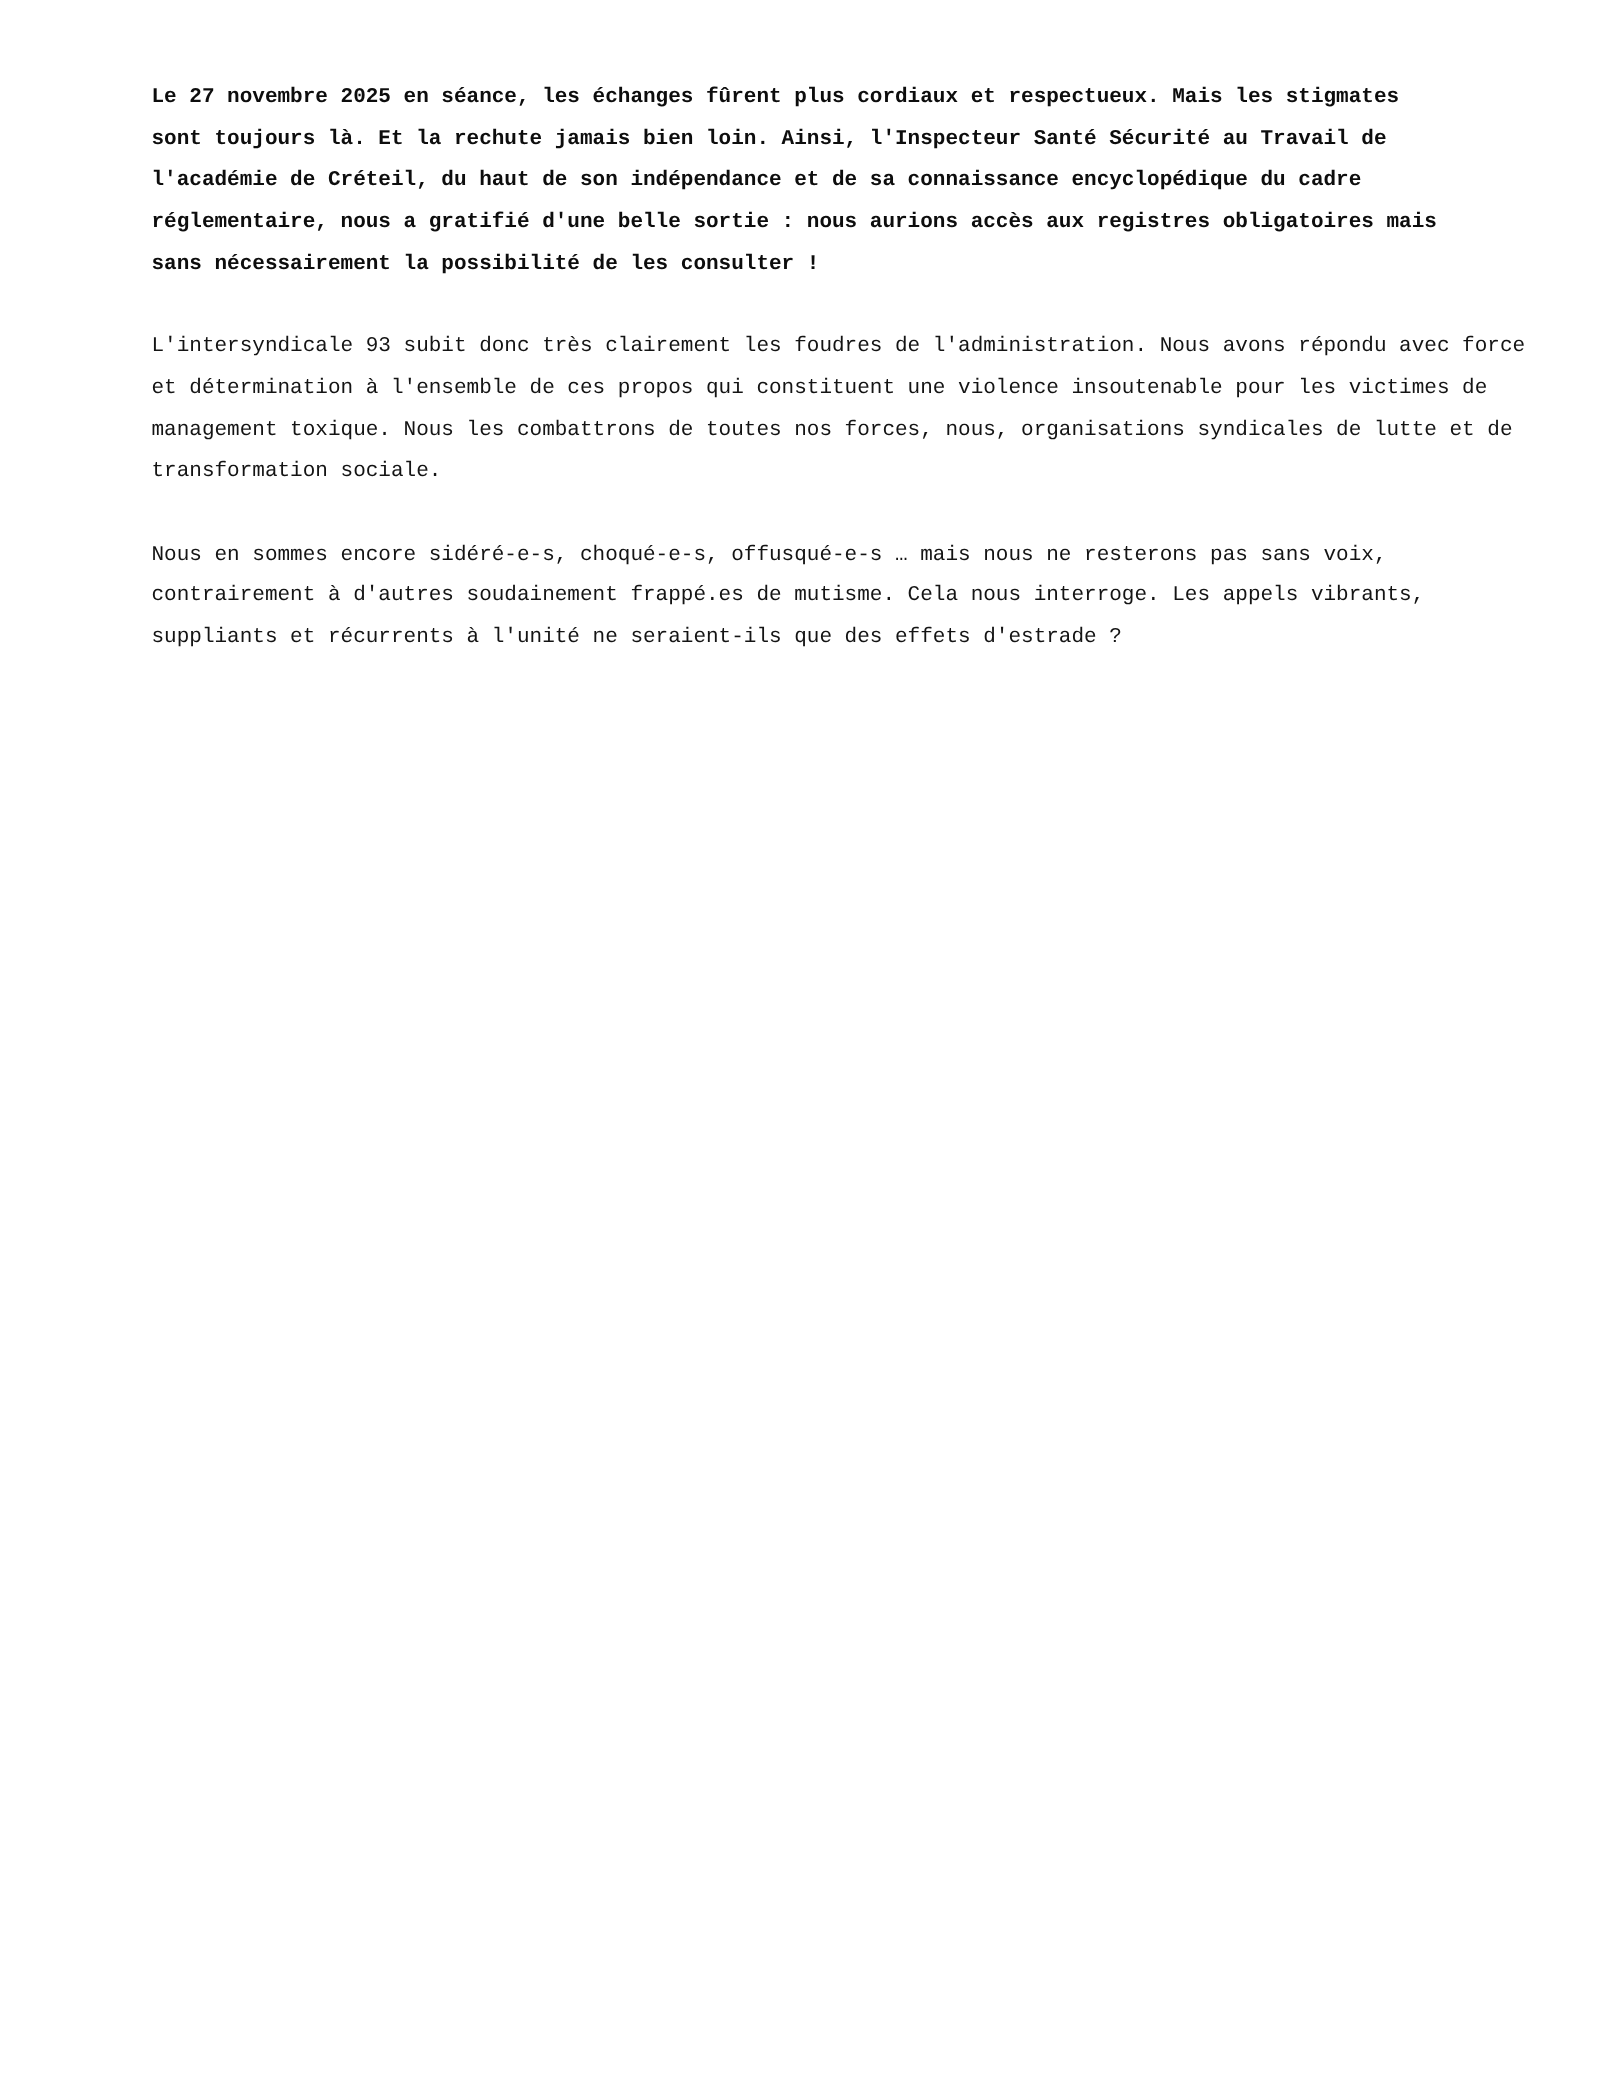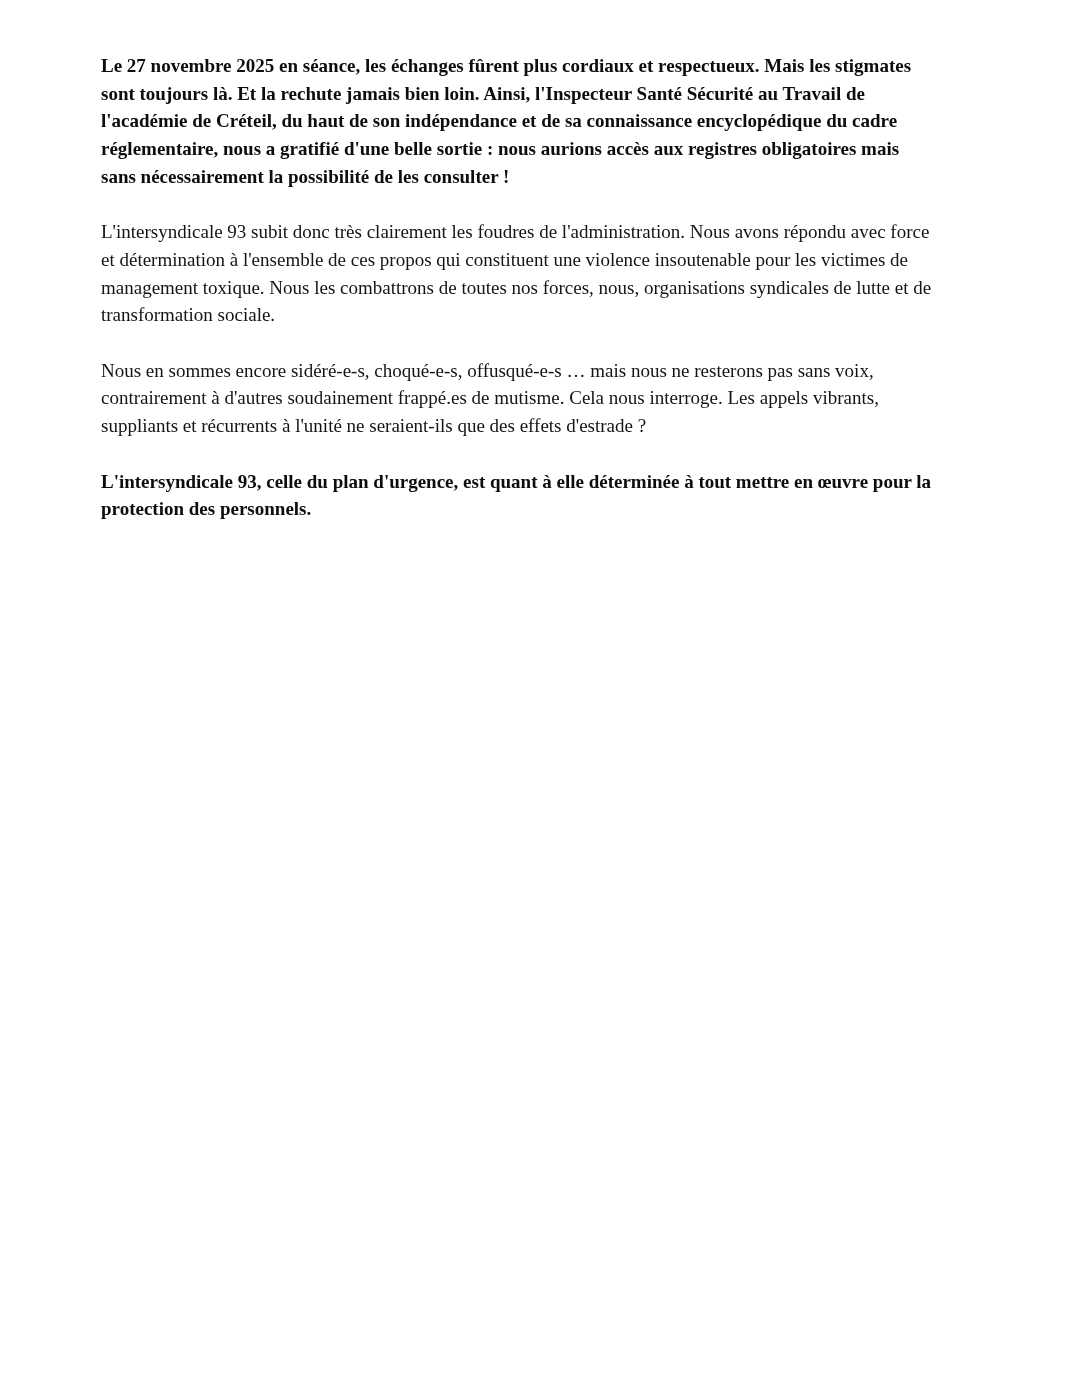--- a/index.html
+++ b/index.html
@@ -13,25 +13,26 @@
     font-family: "Liberation Serif", "DejaVu Serif", serif;
     color: #141414;
     overflow: hidden;
   }
   .article {
     box-sizing: border-box;
     padding: 52px 0 0 101px;
     width: 1076px;
   }
   .para {
-    font-size: 19px;
+    font-size: 14px;
     line-height: 27.7px;
     margin: 0 0 27.7px 0;
     white-space: pre-line;   
     max-width: 975px;
+    font-family: Liberation Mono, monospace;
   }
   .para.bold {
     font-weight: bold;
     color: #0d0d0d;
   }
 </style>
 </head>
 <body>
 
 <div class="article">
@@ -43,15 +44,13 @@
 
   <p class="para">L'intersyndicale 93 subit donc très clairement les foudres de l'administration. Nous avons répondu avec force
 et détermination à l'ensemble de ces propos qui constituent une violence insoutenable pour les victimes de
 management toxique. Nous les combattrons de toutes nos forces, nous, organisations syndicales de lutte et de
 transformation sociale.</p>
 
   <p class="para">Nous en sommes encore sidéré-e-s, choqué-e-s, offusqué-e-s … mais nous ne resterons pas sans voix,
 contrairement à d'autres soudainement frappé.es de mutisme. Cela nous interroge. Les appels vibrants,
 suppliants et récurrents à l'unité ne seraient-ils que des effets d'estrade ?</p>
 
-  <p class="para bold">L'intersyndicale 93, celle du plan d'urgence, est quant à elle déterminée à tout mettre en œuvre pour la
-protection des personnels.</p>
 </div>
 
 </body></html>

